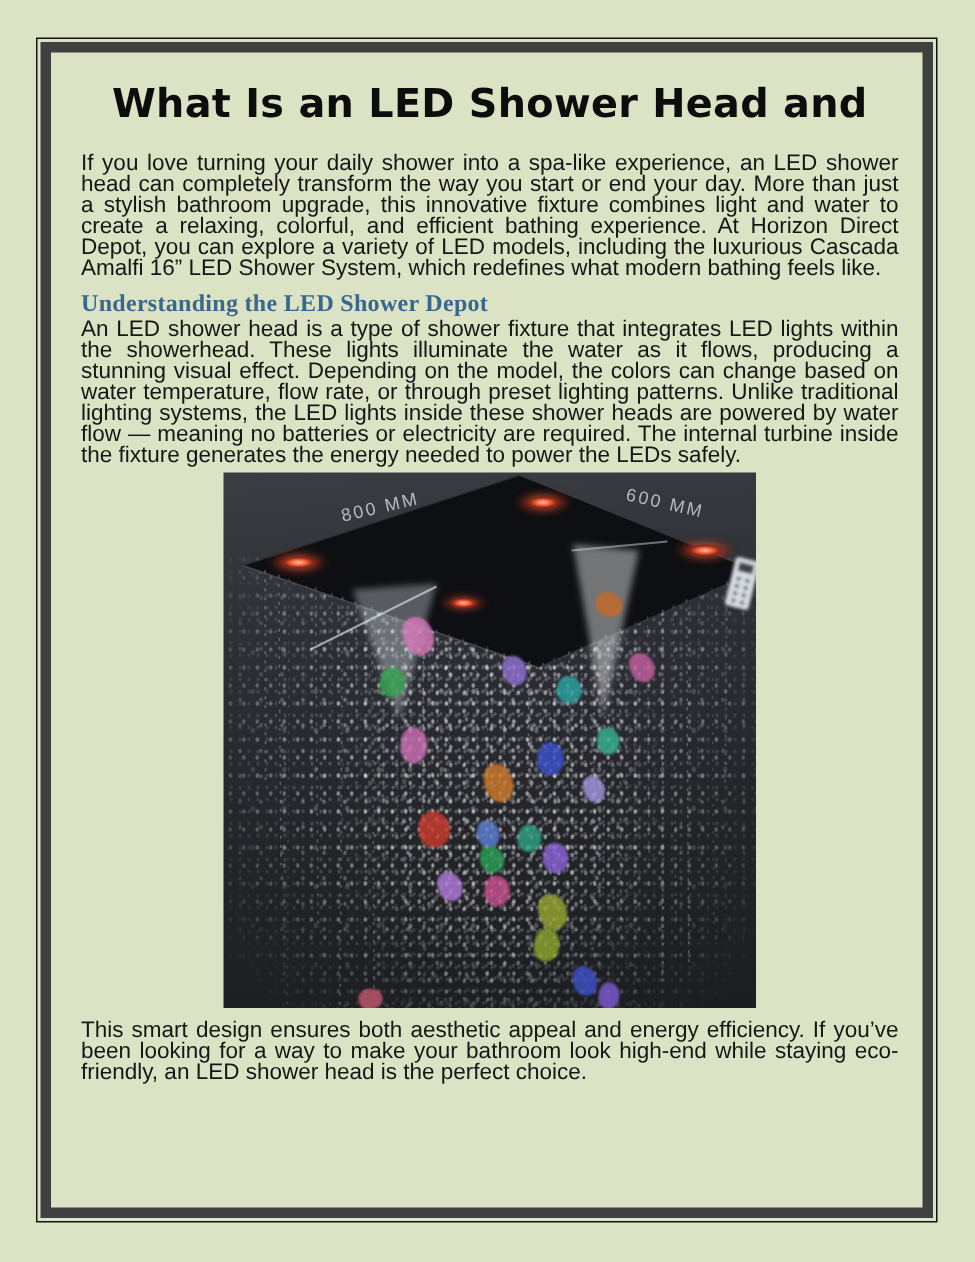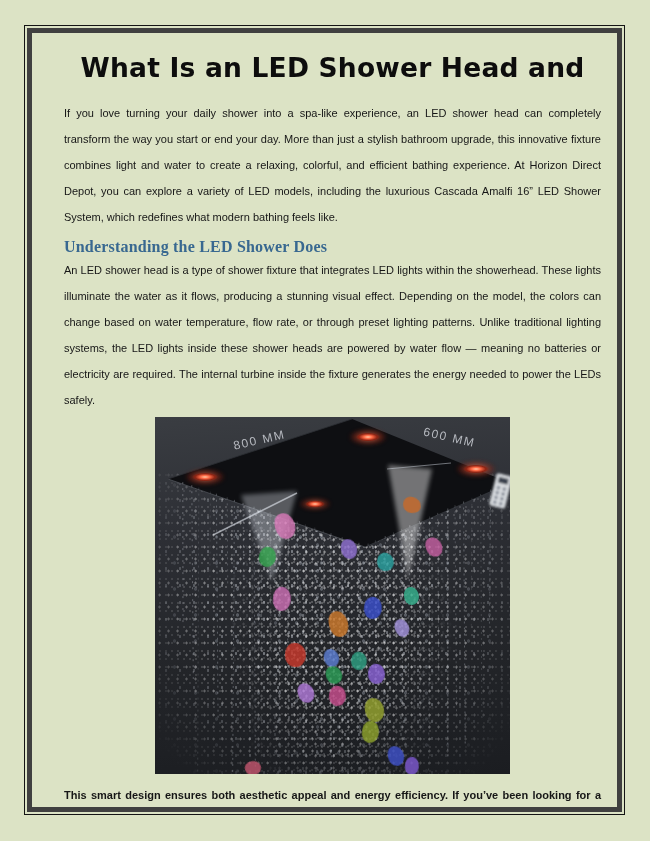--- a/index.html
+++ b/index.html
@@ -12,52 +12,52 @@
   }
   .frame {
     position:absolute; left:24px; top:25px;
     width:601px; height:790px;
     border:1px solid #141414;
     padding:2px;
     box-sizing:border-box;
   }
   .frame-inner {
     width:100%; height:100%;
-    border:5px solid #404040;
+    border:7px solid #404040;
     box-sizing:border-box;
-    padding:10px 16px 0 32px;
+    padding:10px 16px 0 20px;
     overflow:hidden;
   }
   .page-title {
     text-align:center;
     font-family:"DejaVu Sans", sans-serif;
     font-weight:bold;
     font-size:26.5px;
     line-height:43px;
     color:#0d0d0d;
     letter-spacing:0.2px;
     margin-top:3px;
   }
   .body-par {
-    font-size:11px;
-    line-height:26px;
+    font-size:15px;
+    line-height:14px;
     color:#161616;
     text-align:justify;
     margin:0;
   }
   .intro-par { margin-top:11px; }
   .section-heading {
     font-family:"Liberation Serif", serif;
     font-weight:bold;
     font-size:16px;
     color:#386890;
     margin:8px 0 1px 0;
     letter-spacing:0.2px;
   }
-  .closing-par { margin-top:0;font-weight:bold; }
+  .closing-par { margin-top:0; }
 
   
   .photo {
     position:relative;
     width:355px; height:357px;
     margin:4px auto 8px auto;
     overflow:hidden;
     background:linear-gradient(175deg,#3a3d42 0%,#2d2f35 30%,#232529 65%,#1b1d21 100%);
   }
   .spray, .spray-dense {
@@ -97,21 +97,21 @@
 
 <div class="frame">
   <div class="frame-inner">
 
     <div class="page-title">
       <div>What Is an LED Shower Head and</div>
     </div>
 
     <p class="body-par intro-par">If you love turning your daily shower into a spa-like experience, an LED shower head can completely transform the way you start or end your day. More than just a stylish bathroom upgrade, this innovative fixture combines light and water to create a relaxing, colorful, and efficient bathing experience. At Horizon Direct Depot, you can explore a variety of LED models, including the luxurious Cascada Amalfi 16” LED Shower System, which redefines what modern bathing feels like.</p>
 
-    <div class="section-heading">Understanding the LED Shower Does</div>
+    <div class="section-heading">Understanding the LED Shower Depot</div>
 
     <p class="body-par">An LED shower head is a type of shower fixture that integrates LED lights within the showerhead. These lights illuminate the water as it flows, producing a stunning visual effect. Depending on the model, the colors can change based on water temperature, flow rate, or through preset lighting patterns. Unlike traditional lighting systems, the LED lights inside these shower heads are powered by water flow — meaning no batteries or electricity are required. The internal turbine inside the fixture generates the energy needed to power the LEDs safely.</p>
 
     <div class="photo">
       <div class="spray"></div>
       <div class="spray-dense"></div>
 
       <svg class="fig-svg" width="355" height="357" viewBox="0 0 355 357">
         <defs>
           <radialGradient id="led" cx="50%" cy="50%" r="50%">

